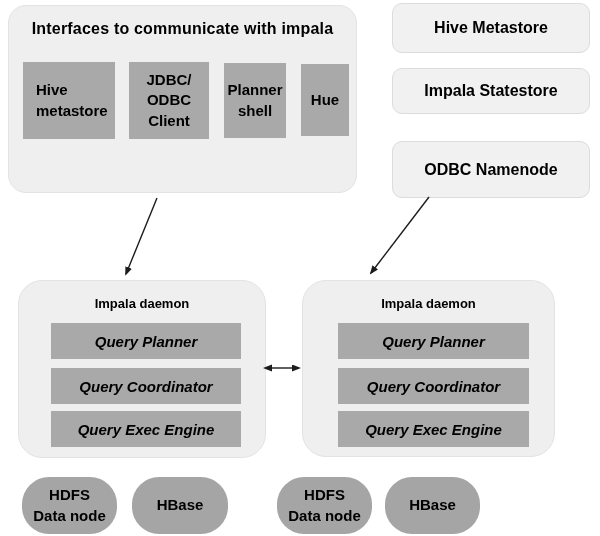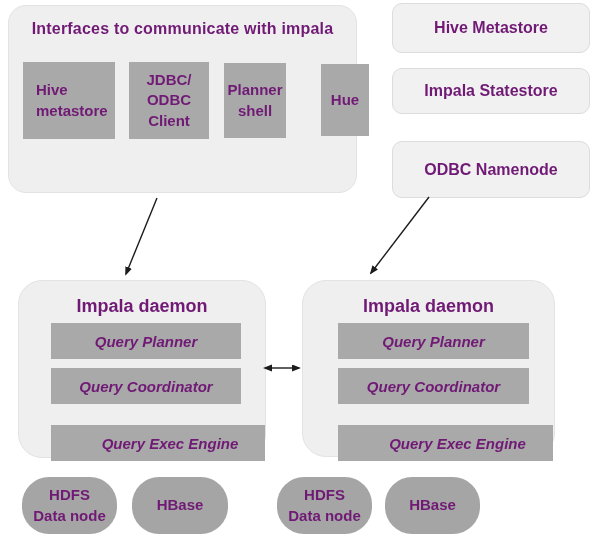--- a/index.html
+++ b/index.html
@@ -7,21 +7,21 @@
     padding: 0;
     background: #ffffff;
     font-family: "Liberation Sans", sans-serif;
   }
   .canvas {
     position: relative;
     width: 600px;
     height: 536px;
     background: #ffffff;
     overflow: hidden;
-    color: #701a75;
+    color: #000000;
   }
   .arrows {
     position: absolute;
     left: 0; top: 0;
     width: 600px; height: 536px;
     pointer-events: none;
     z-index: 5;
   }
   
   .panel {
@@ -48,21 +48,21 @@
     align-items: center;
     box-sizing: border-box;
     font-weight: bold;
     font-size: 15px;
     line-height: 1.35;
     white-space: pre-line;
   }
   .b1 { left: 14px; top: 56px; width: 92px; height: 77px; padding-left: 13px; }
   .b2 { left: 120px; top: 56px; width: 80px; height: 77px; justify-content: center; text-align: center; }
   .b3 { left: 215px; top: 57px; width: 62px; height: 75px; justify-content: center; text-align: center; }
-  .b4 { left: 292px; top: 58px; width: 48px; height: 72px; justify-content: center; text-align: center; margin-left: 20px; }
+  .b4 { left: 292px; top: 58px; width: 48px; height: 72px; justify-content: center; text-align: center; }
   
   .service {
     position: absolute;
     left: 392px;
     width: 198px;
     background: #f1f1f1;
     border: 1px solid #dcdcdc;
     border-radius: 10px;
     box-sizing: border-box;
     display: flex;
@@ -76,38 +76,38 @@
   .s3 { top: 141px; height: 57px; }
   
   .daemon { border-radius: 24px; }
   .d1 { left: 18px;  top: 280px; width: 248px; height: 178px; }
   .d2 { left: 302px; top: 280px; width: 253px; height: 177px; }
   .daemon-title {
     position: absolute;
     left: 0; top: 15px; width: 100%;
     text-align: center;
     font-weight: bold;
-    font-size: 18px;
+    font-size: 13px;
   }
   .module {
     position: absolute;
     background: #a9a9a9;
     display: flex;
     align-items: center;
     justify-content: center;
     font-weight: bold;
     font-size: 15px;
     height: 36px;
     font-style: italic;
   }
   .d1 .module { left: 32px; width: 190px; }
   .d2 .module { left: 35px; width: 191px; }
   .m1 { top: 42px; }
   .m2 { top: 87px; }
-  .m3 { top: 144px; padding-left: 24px; }
+  .m3 { top: 130px; }
   
   .oval {
     position: absolute;
     top: 477px;
     height: 57px;
     background: #a5a5a5;
     border-radius: 27px;
     display: flex;
     align-items: center;
     justify-content: center;

